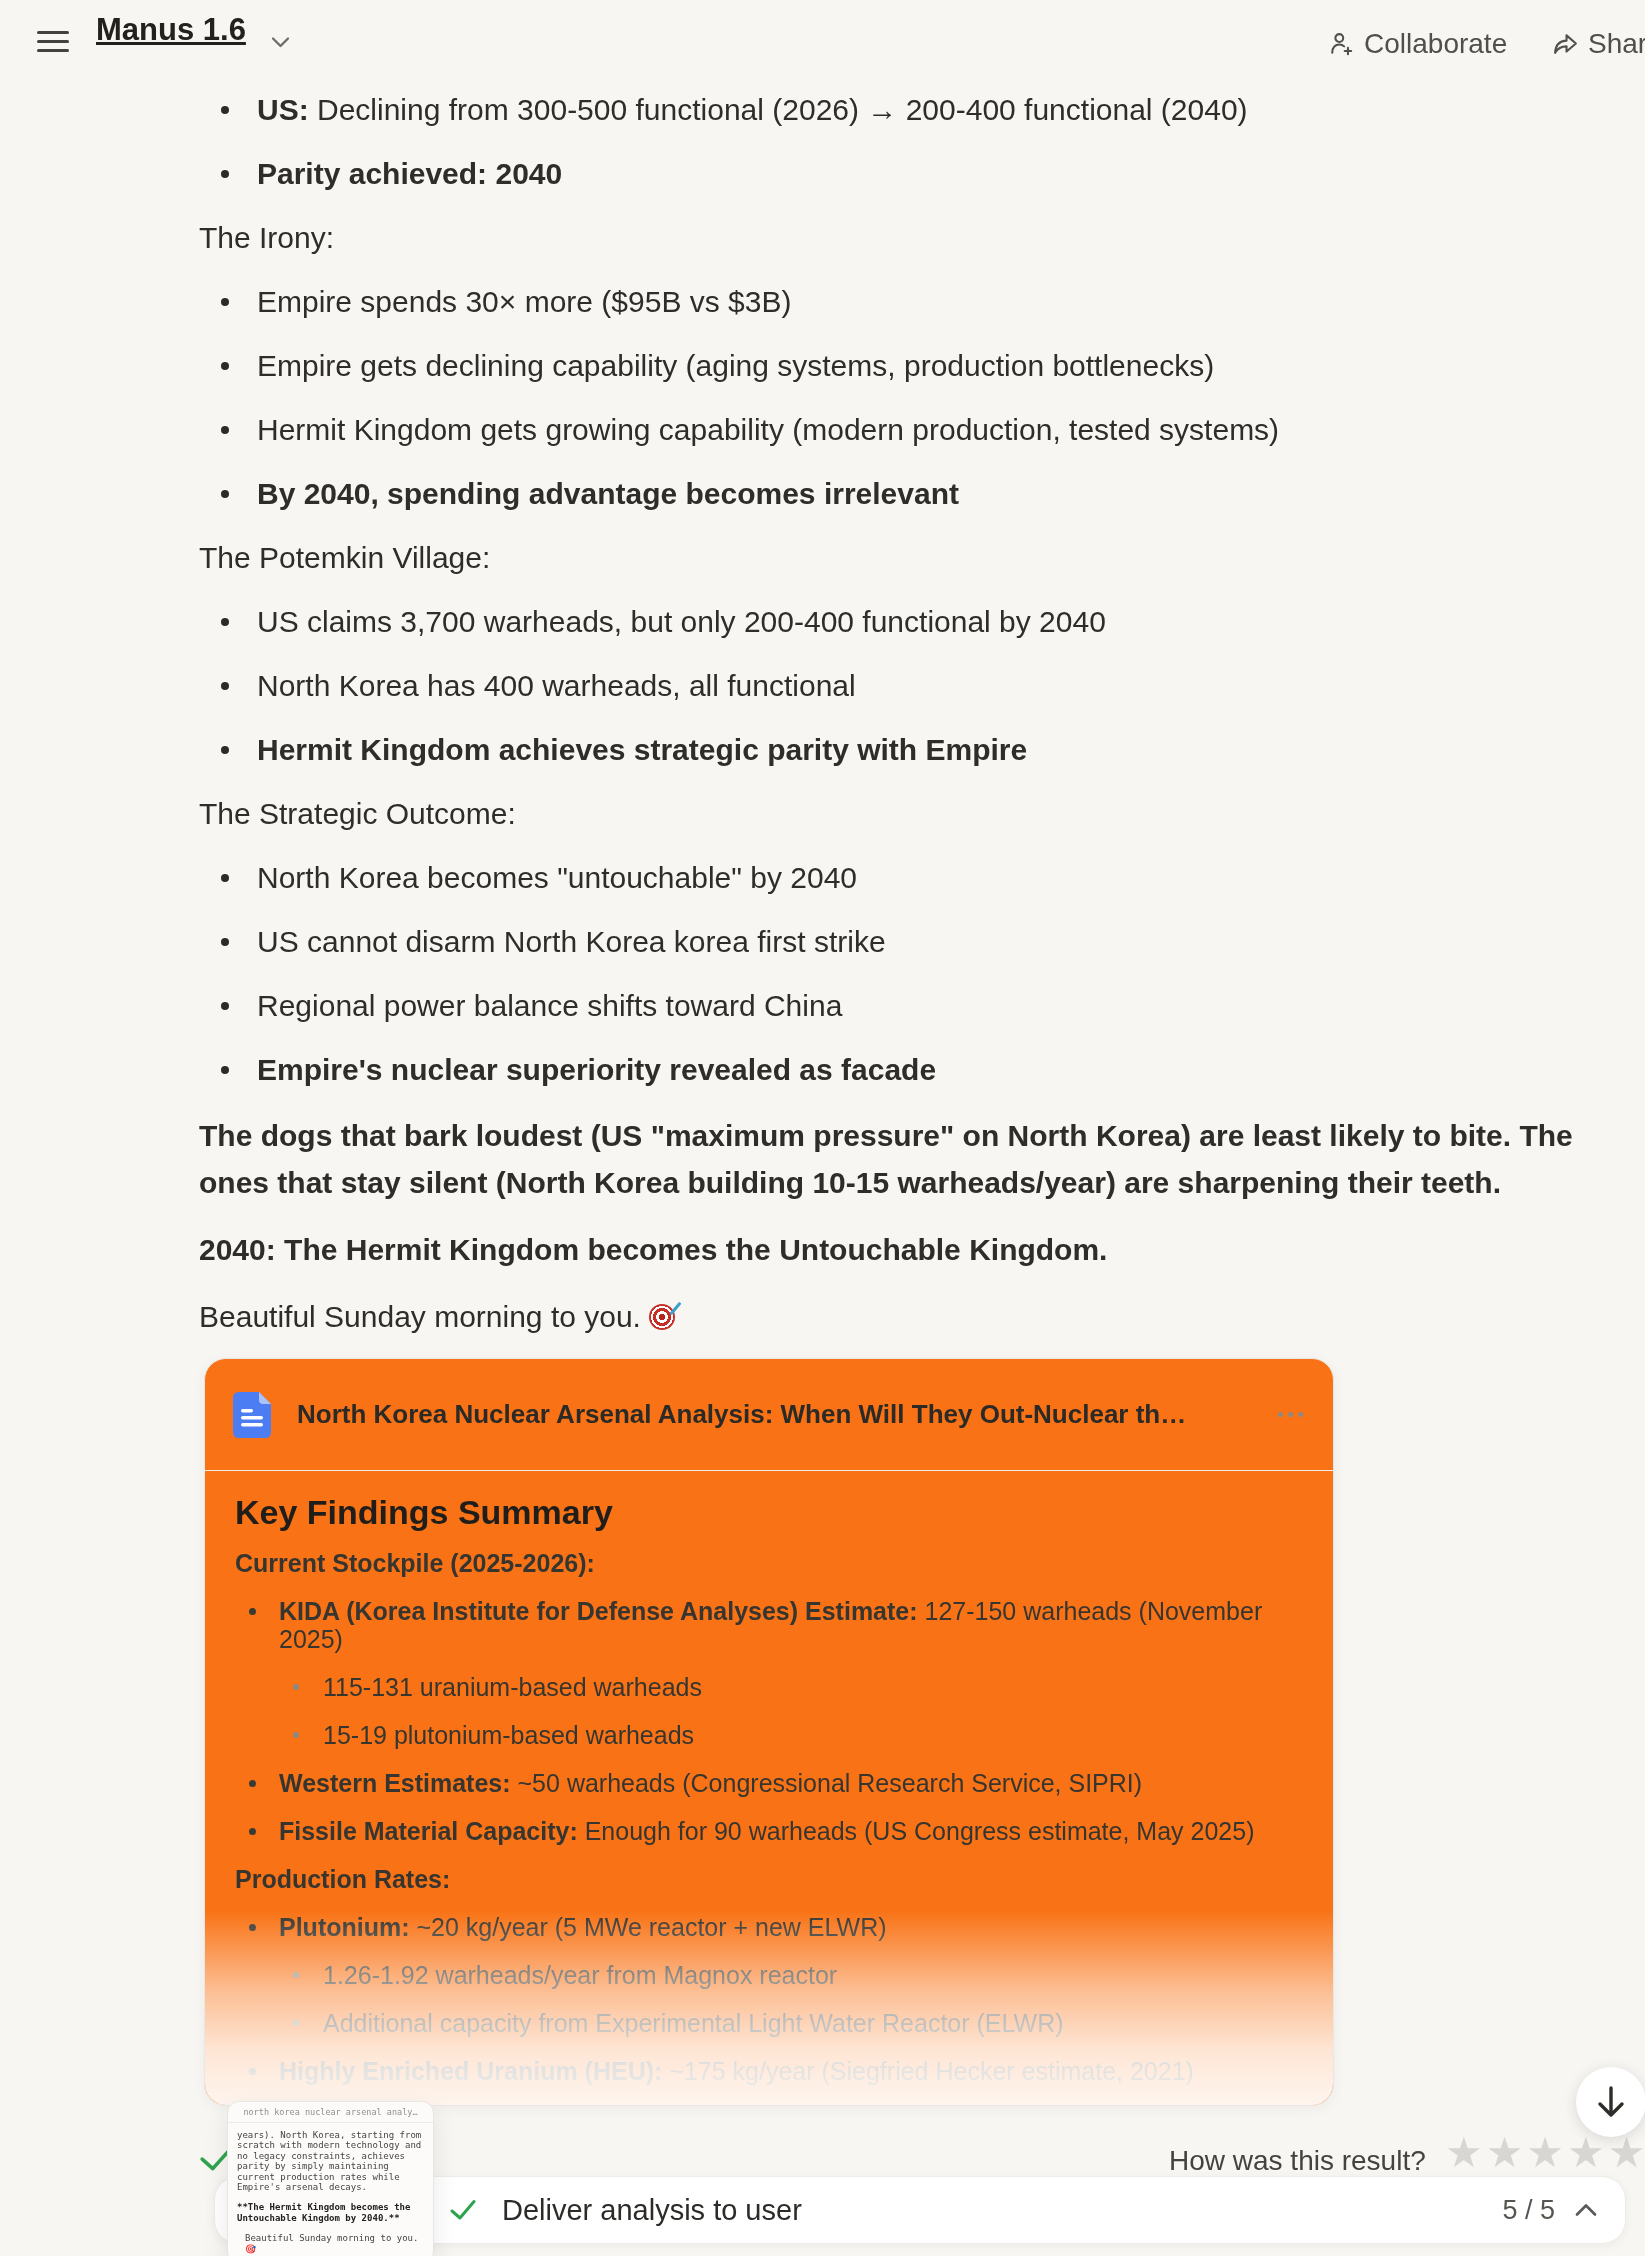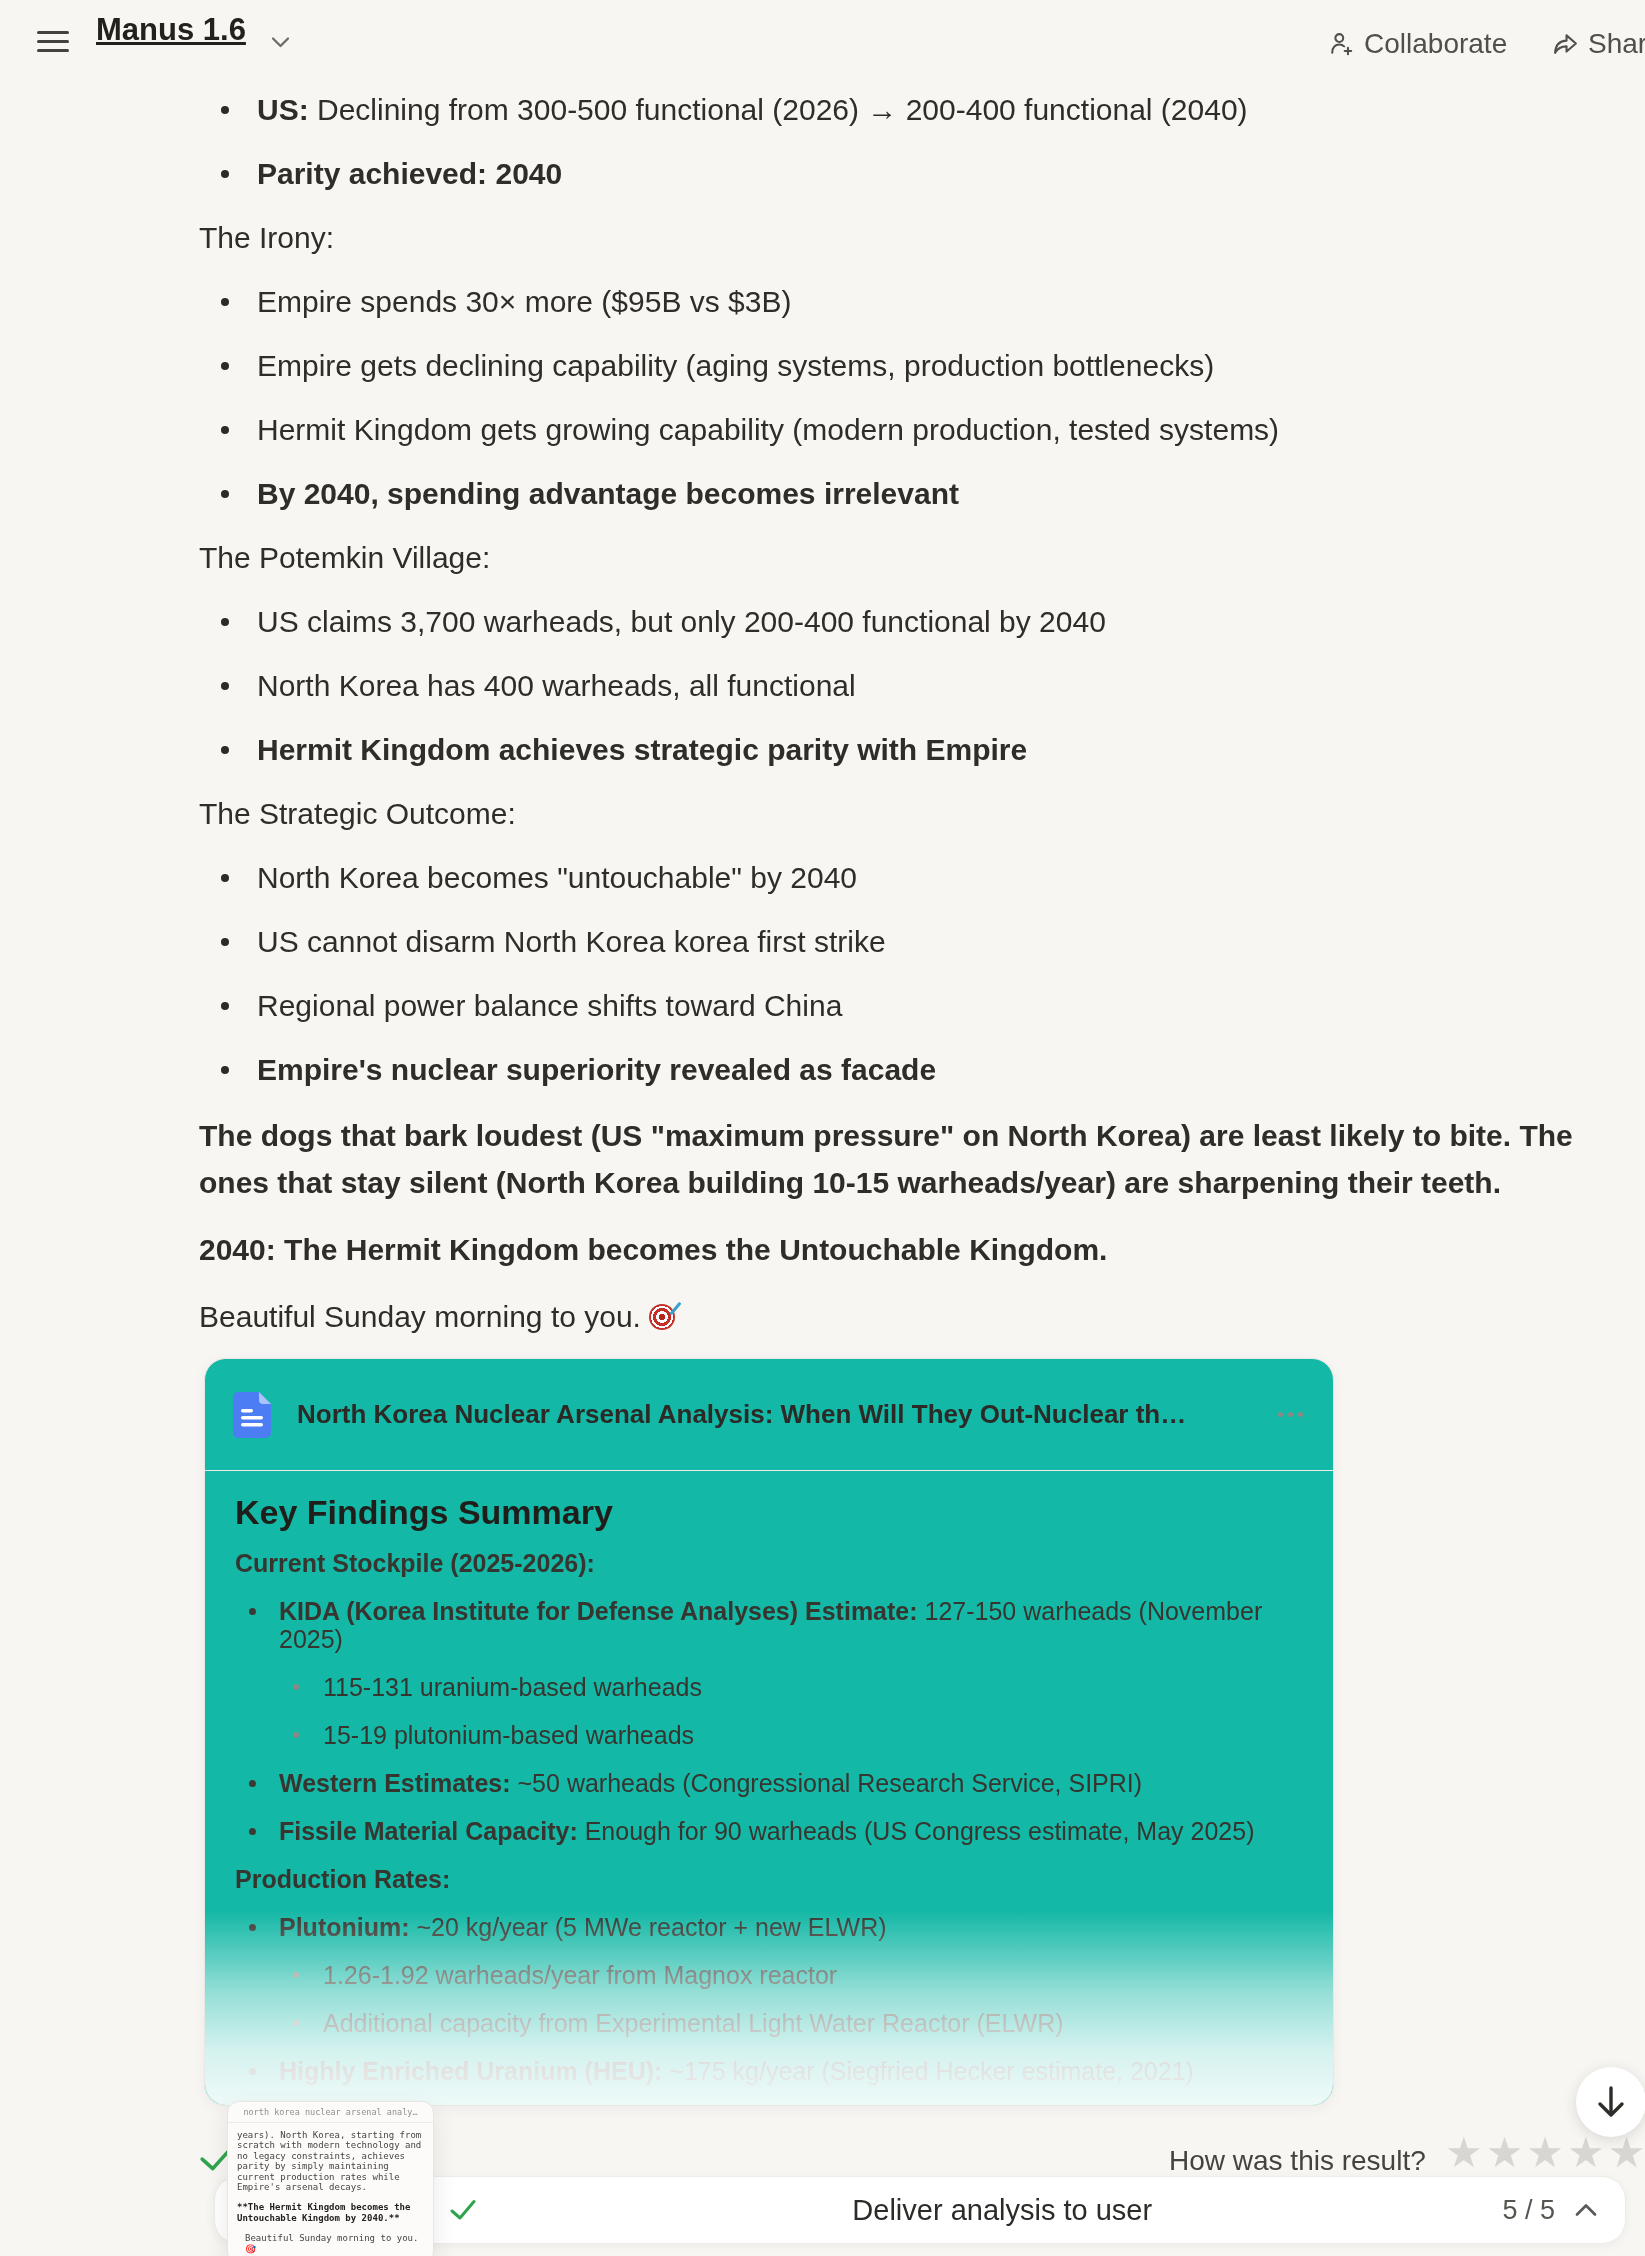--- a/index.html
+++ b/index.html
@@ -25,21 +25,21 @@
   .mh{font-weight:400;}
   .bold, .mb b, .c-b1 b{font-weight:700;}
   .msg-p{line-height:47px;margin-bottom:20px;font-size:30px;}
   .msg-p.bold{font-weight:700;}
   .msg-p.last{margin-bottom:14px;line-height:47px;}
   
   .dart{display:inline-block;position:relative;width:26px;height:26px;vertical-align:-3px;border-radius:50%;
     background:radial-gradient(circle at 50% 50%, #b3261e 0 3px, #fdfdfd 3px 6px, #c62f27 6px 9px, #fefefe 9px 11px, #c62f27 11px 13px);}
   .dart .needle{position:absolute;right:-2px;top:-3px;width:3px;height:15px;background:#3aa0c9;transform:rotate(40deg);border-radius:1px;}
   
-  .doc-card{position:relative;margin:18px 0 0 5px;width:1128px;height:746px;background:#14b8a6;
+  .doc-card{position:relative;margin:18px 0 0 5px;width:1128px;height:746px;background:#f97316;
     border:1px solid #e9e7e3;border-radius:22px;box-shadow:0 3px 14px rgba(40,38,30,.05);overflow:hidden;}
   .card-head{height:111px;display:flex;align-items:center;padding:0 28px;border-bottom:1px solid #efede9;}
   .card-title{flex:1;margin-left:26px;font-size:26px;font-weight:600;color:#2b2a26;white-space:nowrap;overflow:hidden;text-overflow:ellipsis;}
   .dots{display:flex;gap:5px;margin-left:18px;padding:6px 2px;cursor:pointer;}
   .dots i{width:5px;height:5px;border-radius:50%;background:#8b8a86;}
   .card-body{padding:20px 30px 0 30px;font-size:25px;color:#36352f;}
   .card-body h2{margin:0 0 16px 0;font-size:34px;line-height:42px;font-weight:700;color:#1f1e1a;}
   .c-row{position:relative;min-height:28px;line-height:28px;margin-bottom:20px;}
   .c-label{font-weight:700;}
   .c-b1{padding-left:44px;}
@@ -60,21 +60,21 @@
   .tooltip-body p.tbold{font-weight:700;color:#23221e;}
   .tooltip-body p:last-child{margin-bottom:0;margin-left:8px;}
   .scroll-btn{position:absolute;left:1576px;top:2067px;width:70px;height:70px;border-radius:50%;background:#fff;z-index:20;
     box-shadow:0 3px 14px rgba(40,38,30,.14);display:flex;align-items:center;justify-content:center;cursor:pointer;}
   .feedback-q{position:absolute;left:1169px;top:2145px;font-size:28px;color:#44433e;}
   .stars{position:absolute;left:1445px;top:2128px;font-size:42px;letter-spacing:3px;color:#d8d6d2;white-space:nowrap;}
   .stars span{cursor:pointer;}
   .footer-bar{position:absolute;left:214px;top:2176px;width:1412px;height:68px;z-index:10;background:#fff;
     border:1px solid #edece8;border-radius:24px;box-shadow:0 2px 10px rgba(40,38,30,.05);
     display:flex;align-items:center;padding:0 26px 0 234px;box-sizing:border-box;}
-  .task-label{margin-left:25px;font-size:29px;color:#2c2b27;flex:1;text-align:center;}
+  .task-label{margin-left:25px;font-size:29px;color:#2c2b27;flex:1;}
   .pager{display:flex;align-items:center;gap:18px;}
   .pager .pnum{font-size:27px;color:#56554f;}
 </style>
 </head>
 <body>
 
 <div class="topbar">
   <div class="hamburger">
       <span></span>
       <span></span>

